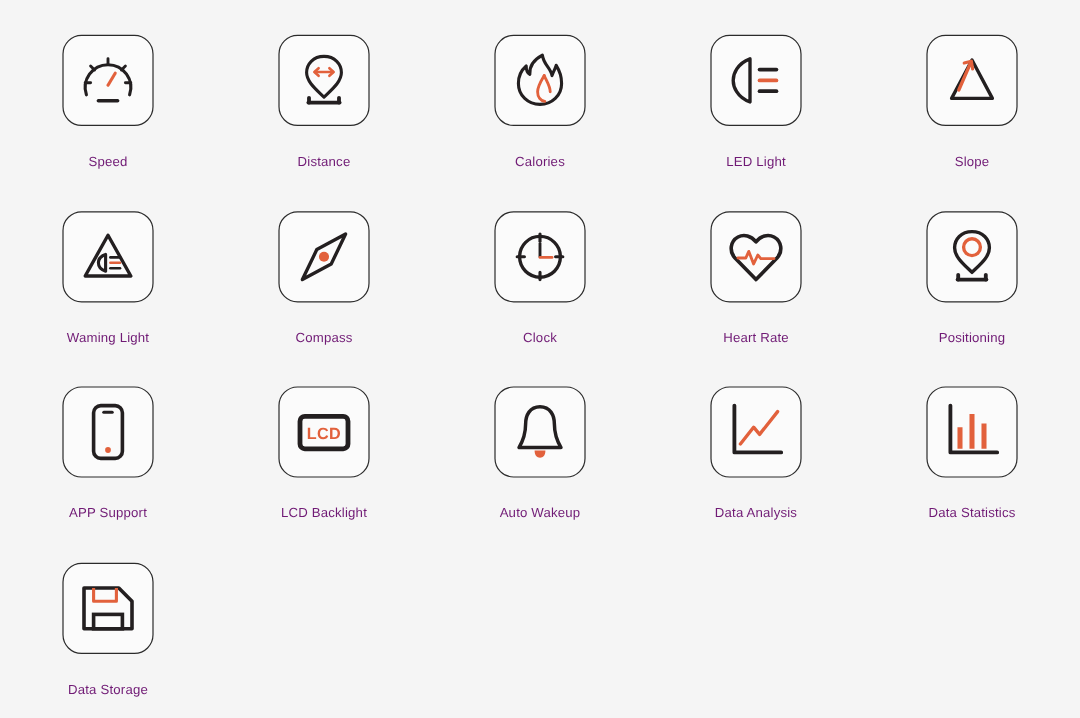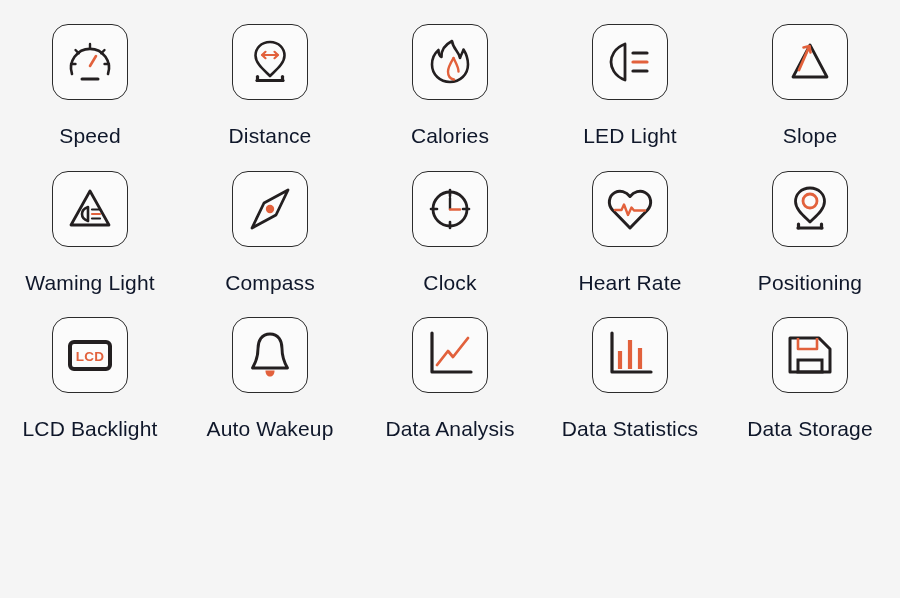--- a/index.html
+++ b/index.html
@@ -38,22 +38,22 @@
     align-items: center;
     justify-content: center;
     box-sizing: border-box;
     margin-top: 8px;
   }
   .icon-tile svg {
     display: block;
   }
   .feature-label {
     margin-top: 25px;
-    font-size: 21px;
-    color: #0f172a;
+    font-size: 11px;
+    color: #701a75;
     letter-spacing: 0.15px;
     line-height: 1;
     white-space: nowrap;
   }
   .dk { stroke: #231f20; }
   .or { stroke: #e2613c; }
   .or-f { fill: #e2613c; }
   .nf { fill: none; }
   .lcd-text {
     font-family: "Liberation Sans", sans-serif;
@@ -190,20 +190,30 @@
         <path class="nf dk" stroke-width="2.8" stroke-linejoin="round" d="M26 5 C17 5 11.5 11.5 11.5 18.5 C11.5 26.5 20 33 26 39 C32 33 40.5 26.5 40.5 18.5 C40.5 11.5 35 5 26 5 Z"></path>
         <circle class="nf or" stroke-width="2.8" cx="26" cy="18" r="7"></circle>
         <line class="dk" stroke-width="3.2" stroke-linecap="round" x1="14" y1="45" x2="38" y2="45"></line>
         <line class="dk" stroke-width="3.2" stroke-linecap="round" x1="14.5" y1="41" x2="14.5" y2="45"></line>
         <line class="dk" stroke-width="3.2" stroke-linecap="round" x1="37.5" y1="41" x2="37.5" y2="45"></line>
       </svg>
     </div>
     <div class="feature-label">Positioning</div>
   </div>
 
+  <div class="feature-cell">
+    <div class="icon-tile">
+      <svg width="52" height="52" viewBox="0 0 52 52">
+        <rect class="nf dk" stroke-width="3" x="14" y="4" width="24" height="44" rx="6"></rect>
+        <line class="dk" stroke-width="2.6" stroke-linecap="round" x1="22.5" y1="9.5" x2="29.5" y2="9.5"></line>
+        <circle class="or-f" cx="26" cy="41" r="2.4"></circle>
+      </svg>
+    </div>
+    <div class="feature-label">APP Support</div>
+  </div>
 
   <div class="feature-cell">
     <div class="icon-tile">
       <svg width="52" height="52" viewBox="0 0 52 52">
         <rect class="nf dk" stroke-width="4" x="6" y="13" width="40" height="27" rx="4"></rect>
         <text class="lcd-text" x="26" y="31.5" text-anchor="middle">LCD</text>
       </svg>
     </div>
     <div class="feature-label">LCD Backlight</div>
   </div>

